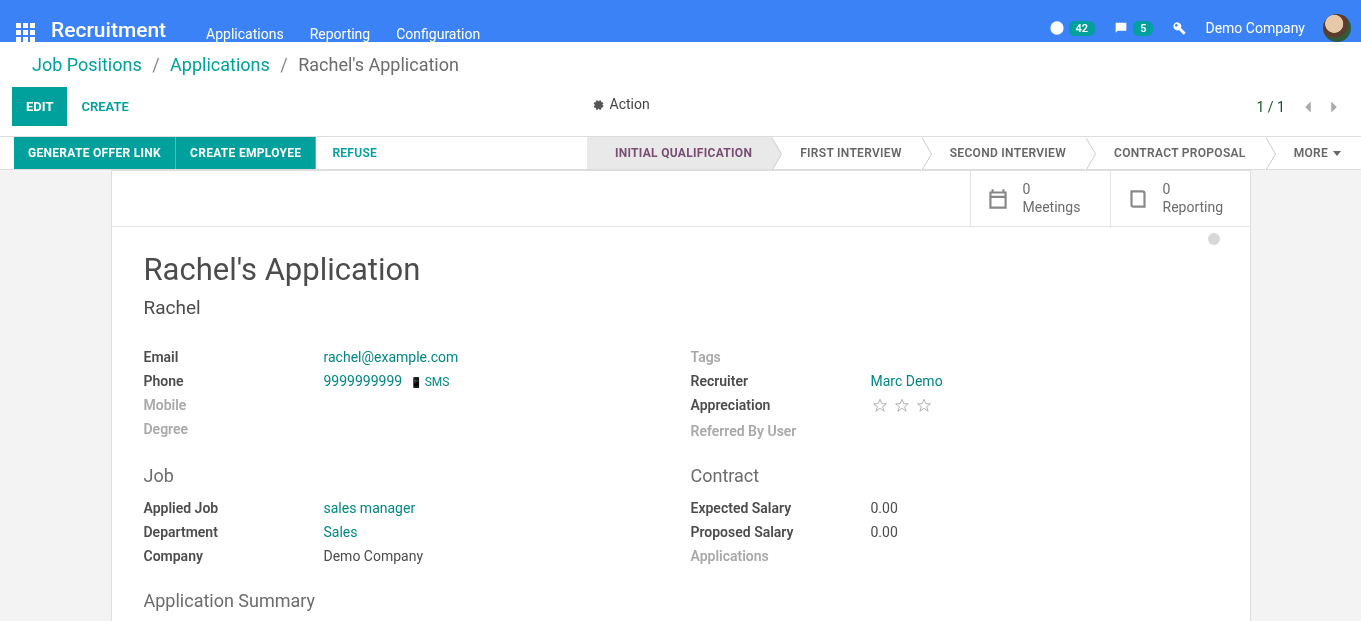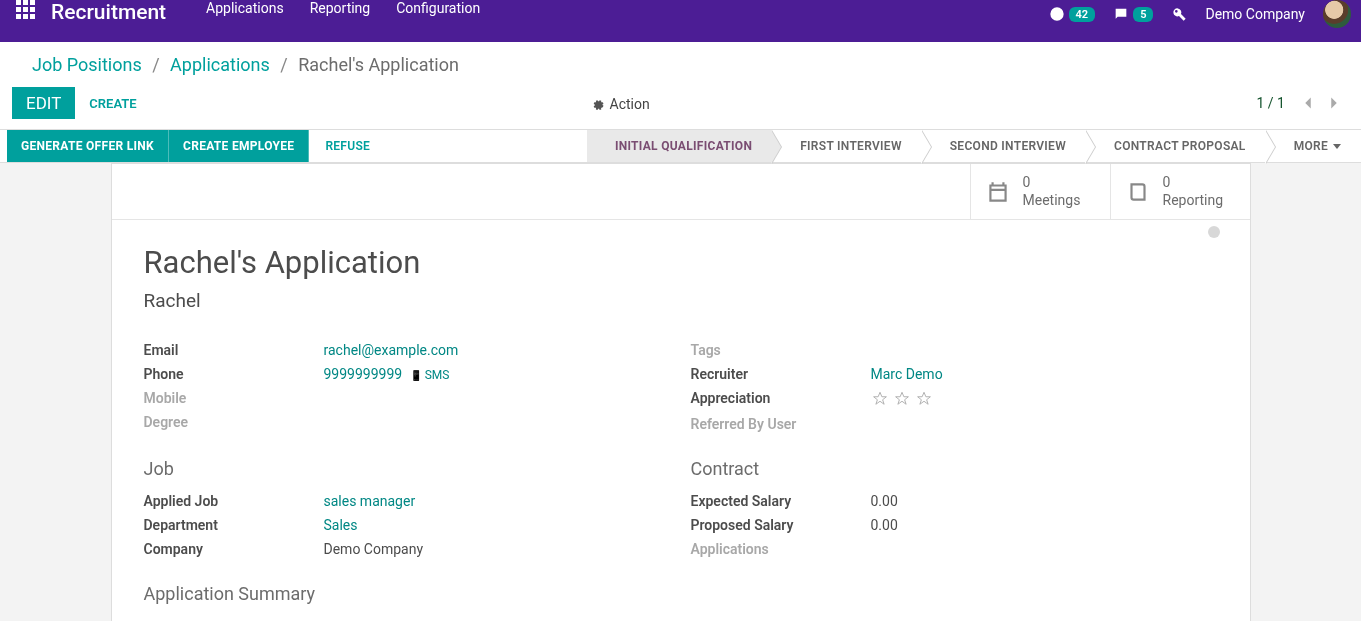--- a/index.html
+++ b/index.html
@@ -1,19 +1,19 @@
 <!DOCTYPE html>
 <html><head>
 <meta charset="utf-8">
 <style>
 * { margin: 0; padding: 0; box-sizing: border-box; font-family: -apple-system, BlinkMacSystemFont, "Segoe UI", Roboto, Helvetica, Arial, sans-serif; }
 body { background: #f8f8f8; width: 1361px; height: 621px; overflow: hidden; position: relative; }
 
 
-.topbar { background: #4c1d95; height: 42px; display: flex; align-items: flex-start; color: #fff; padding: 0 10px; }
+.topbar { background: #3b82f6; height: 42px; display: flex; align-items: flex-end; color: #fff; padding: 0 10px; }
 .apps-icon { display: grid; grid-template-columns: repeat(3, 5px); grid-template-rows: repeat(3, 5px); gap: 2px; margin: 0 16px 0 6px; cursor: pointer; }
 .apps-icon span { background: #fff; width: 5px; height: 5px; }
 .brand { font-size: 21px; font-weight: 500; margin-right: 40px; }
 .nav-links { display: flex; gap: 26px; font-size: 14px; }
 .nav-link { color: #fff; cursor: pointer; }
 .topbar-right { margin-left: auto; display: flex; align-items: center; gap: 18px; }
 .pill-wrap { display: flex; align-items: center; gap: 4px; cursor: pointer; }
 .pill-icon { font-size: 15px; }
 .pill { background: #00a09d; color: #fff; border-radius: 6px; padding: 1px 7px; font-size: 11px; font-weight: 600; }
 .topbar svg { fill: #fff; }
@@ -21,32 +21,32 @@
 .avatar { width: 28px; height: 28px; border-radius: 50%; background: radial-gradient(circle at 40% 35%, #e6c9a8 0 35%, #5a3d2b 38% 55%, #2e5b3c 58%); }
 
 
 .crumb-row { background: #fff; padding: 12px 16px 6px 32px; font-size: 18px; border-bottom: 0; }
 .crumb-link { color: #00a09d; cursor: pointer; }
 .crumb-sep { color: #888; margin: 0 6px; }
 .crumb-current { color: #6c6c6c; }
 
 
 .control-row { background: #fff; display: flex; align-items: center; padding: 6px 16px 10px 12px; font-size: 14px; }
-.btn-edit { background: #00a09d; color: #fff; border: none; padding: 6px 14px; font-weight: 400; font-size: 17px; cursor: pointer; margin-right: 14px; }
+.btn-edit { background: #00a09d; color: #fff; border: none; padding: 12px 14px; font-weight: 700; font-size: 13px; cursor: pointer; margin-right: 14px; }
 .btn-create { color: #00a09d; font-weight: 600; font-size: 13px; cursor: pointer; background: none; border: none; }
 .action-wrap { margin-left: auto; margin-right: auto; display: flex; align-items: center; gap: 6px; color: #444; cursor: pointer; font-size: 14px; position: absolute; left: 50%; transform: translateX(-90px); top: 96px; }
 .gear { width: 13px; height: 13px; }
 .pager { margin-left: auto; display: flex; align-items: center; gap: 12px; color: #14532d; font-size: 14px; }
 .pager-arrows { display:flex; gap:4px; }
 .pager-arrows svg { width: 22px; height: 22px; fill: #aaa; cursor: pointer; }
 
 
 .statusbar { background: #fff; border-top: 1px solid #ddd; border-bottom: 1px solid #ddd; display: flex; align-items: stretch; height: 34px; font-size: 12px; font-weight: 600; }
 .status-btn { background:#00a09d; color:#fff; border:none; padding: 0 14px; font-size:12px; font-weight:700; cursor:pointer; border-right: 1px solid rgba(255,255,255,.3); letter-spacing:.3px; }
-.status-btn:first-child { margin-left: 7px; }
+.status-btn:first-child { margin-left: 14px; }
 .refuse-btn { color:#00a09d; background:none; border:none; padding:0 16px; font-size:12px; font-weight:600; cursor:pointer; letter-spacing:.3px; }
 .stages { margin-left:auto; display:flex; align-items:stretch; }
 .stage { position:relative; padding:0 20px 0 28px; display:flex; align-items:center; color:#666; cursor:pointer; font-size:12px; letter-spacing:.3px; background:#fff; }
 .stage.active { background:#e9e9e9; color:#7a4d72; font-weight:700; }
 .stage::after { content:""; position:absolute; right:-9px; top:0; width:0; height:0; border-top:17px solid transparent; border-bottom:17px solid transparent; border-left:10px solid #fff; z-index:2; }
 .stage::before { content:""; position:absolute; right:-10px; top:0; width:0; height:0; border-top:17px solid transparent; border-bottom:17px solid transparent; border-left:10px solid #ccc; z-index:1; }
 .stage.active::after { border-left-color:#e9e9e9; }
 .stage.more::after, .stage.more::before { display:none; }
 .caret-down { width:0; height:0; border-left:4px solid transparent; border-right:4px solid transparent; border-top:5px solid #666; margin-left:5px; display:inline-block; vertical-align:middle; }
 

